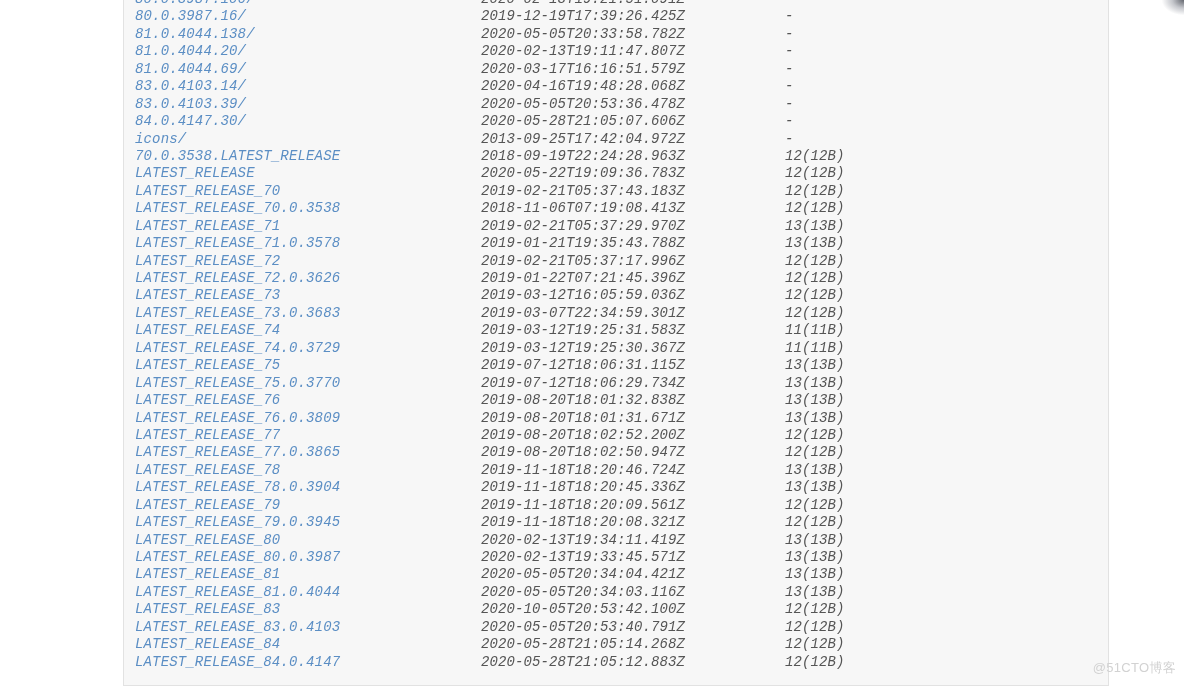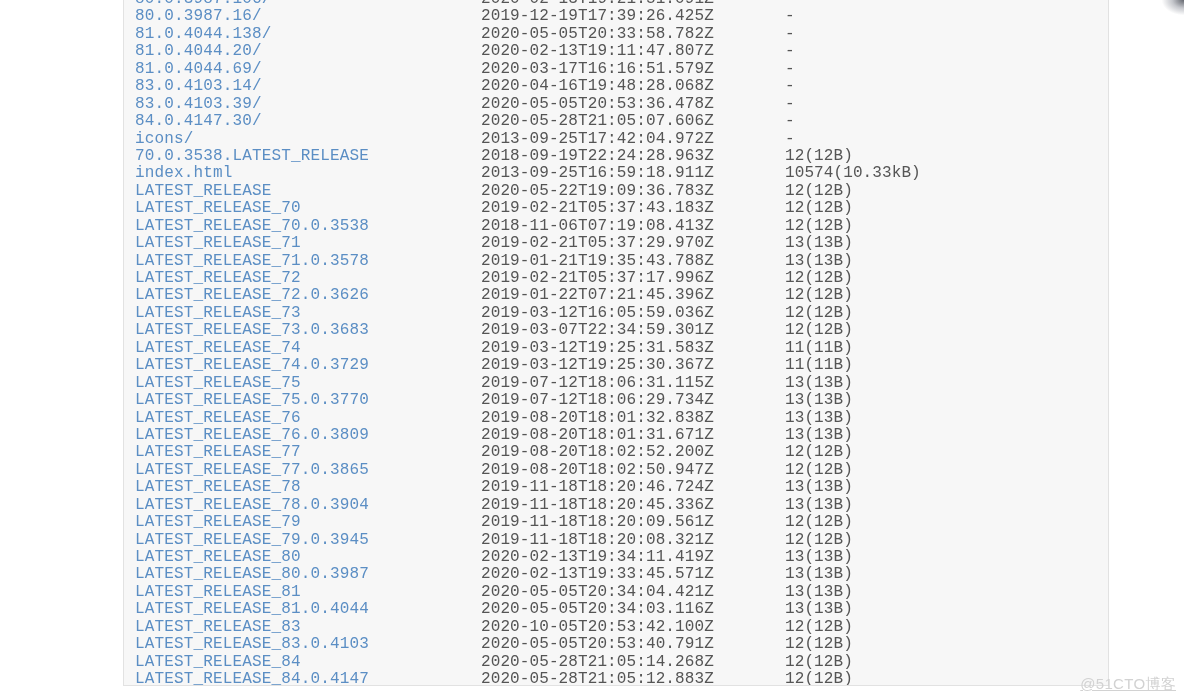--- a/index.html
+++ b/index.html
@@ -62,21 +62,22 @@
     top: -9px;
     width: 100%;
   }
 
   .row {
     display: block;
     position: relative;
     height: 17.45px;
     line-height: 17.45px;
     white-space: nowrap;
-    font-size: 16px;
+    font-size: 14px;
+    font-style: italic;
   }
 
   .cell-name {
     position: absolute;
     left: 11px;
     top: 0;
     color: #5b8ec4;
     text-decoration: none;
     letter-spacing: 0.15px;
   }
@@ -108,27 +109,26 @@
                 rgba(40,44,55,0.72) 0%,
                 rgba(90,95,110,0.35) 38%,
                 rgba(255,255,255,0) 72%);
     pointer-events: none;
   }
 
   
   .watermark {
     position: absolute;
     right: 8px;
-    bottom: 5px;
+    bottom: 22px;
     font-family: "Liberation Sans", "DejaVu Sans", sans-serif;
-    font-size: 15px;
+    font-size: 13px;
     color: #d2d2d2;
     letter-spacing: 0.3px;
     white-space: nowrap;
-    text-decoration: underline;
   }
 </style>
 </head>
 <body>
 
 <div id="page">
 
   <div class="left-gutter"></div>
   <div class="right-gutter"></div>
 
@@ -178,25 +178,20 @@
           <a class="cell-name" href="#">icons/</a>
           <span class="cell-date">2013-09-25T17:42:04.972Z</span>
           <span class="cell-size">-</span>
         </div>
         <div class="row">
           <a class="cell-name" href="#">70.0.3538.LATEST_RELEASE</a>
           <span class="cell-date">2018-09-19T22:24:28.963Z</span>
           <span class="cell-size">12(12B)</span>
         </div>
         <div class="row">
-          <a class="cell-name" href="#">index.html</a>
-          <span class="cell-date">2013-09-25T16:59:18.911Z</span>
-          <span class="cell-size">10574(10.33kB)</span>
-        </div>
-        <div class="row">
           <a class="cell-name" href="#">LATEST_RELEASE</a>
           <span class="cell-date">2020-05-22T19:09:36.783Z</span>
           <span class="cell-size">12(12B)</span>
         </div>
         <div class="row">
           <a class="cell-name" href="#">LATEST_RELEASE_70</a>
           <span class="cell-date">2019-02-21T05:37:43.183Z</span>
           <span class="cell-size">12(12B)</span>
         </div>
         <div class="row">

